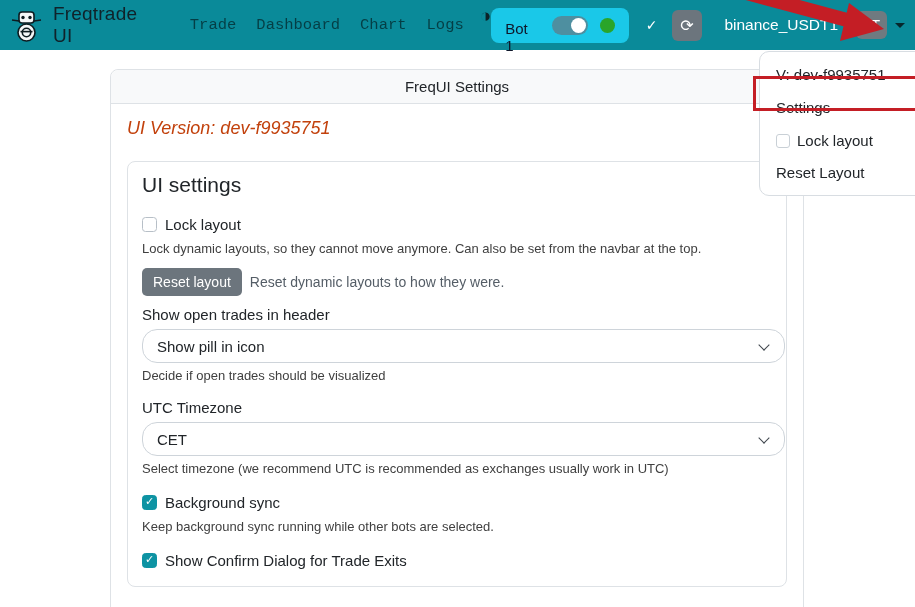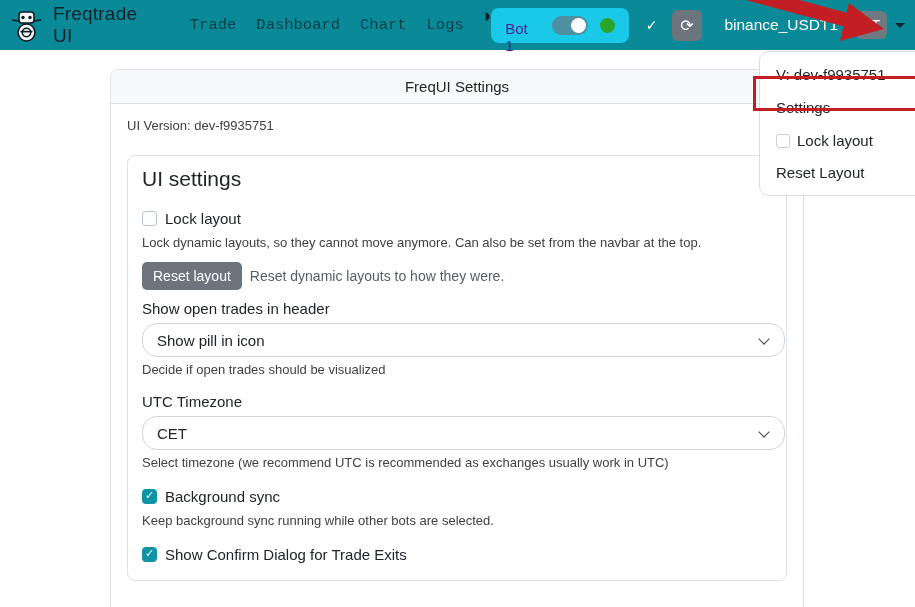--- a/index.html
+++ b/index.html
@@ -26,21 +26,21 @@
     font-size: 15.5px; color: rgba(0,0,0,.55); padding: 8px 10px; cursor: pointer;
   }
   .theme-toggle { margin-left: 6px; font-size: 19px; color: #0b2228; cursor: pointer; line-height: 1; }
 
   .nav-right { margin-left: auto; display: flex; align-items: center; }
   .bot-pill {
     background: #1ac8e8; border-radius: 8px; height: 35px;
     display: flex; align-items: center; gap: 12px; padding: 0 14px;
     cursor: pointer; margin-right: 17px;
   }
-  .bot-pill-label { font-size: 15px; color: #4c1d95; margin-top: 24px; }
+  .bot-pill-label { font-size: 15px; color: #0f172a; margin-top: 24px; }
   .switch {
     width: 36px; height: 19px; background: #4e8fa0; border-radius: 10px;
     position: relative; cursor: pointer;
   }
   .switch .knob {
     position: absolute; right: 2px; top: 2px; width: 15px; height: 15px;
     background: #ffffff; border-radius: 50%;
   }
   .status-dot { width: 15px; height: 15px; border-radius: 50%; background: #2aa52a; }
   .check-glyph { color: #ffffff; font-size: 14px; font-weight: bold; margin-right: 14px; }
@@ -79,21 +79,21 @@
     background: #fff; border: 1px solid #dee2e6; border-radius: 8px 8px 0 0;
     z-index: 5;
   }
   .card-header {
     height: 34px; background: #f8f9fa; border-bottom: 1px solid #dee2e6;
     border-radius: 8px 8px 0 0;
     display: flex; align-items: center; justify-content: center;
     font-size: 15px; color: #212529;
   }
   .card-body { padding: 14px 16px 0 16px; }
-  .ui-version { font-size: 13px; color: #404040; margin-bottom: 22px; }
+  .ui-version { font-size: 18px; color: #c2410c; margin-bottom: 22px; font-style: italic; }
 
   .fieldset-box {
     border: 1px solid #dee2e6; border-radius: 8px;
     padding: 8px 14px 10px 14px;
   }
   .section-heading { font-size: 21px; font-weight: 400; color: #212529; line-height: 30px; margin-bottom: 14px; }
 
   .check-row { display: flex; align-items: center; gap: 8px; height: 20px; margin-bottom: 6px; cursor: pointer; }
   .checkbox {
     width: 15px; height: 15px; border-radius: 3.5px; border: 1px solid #b7bfc7; background: #fff;

